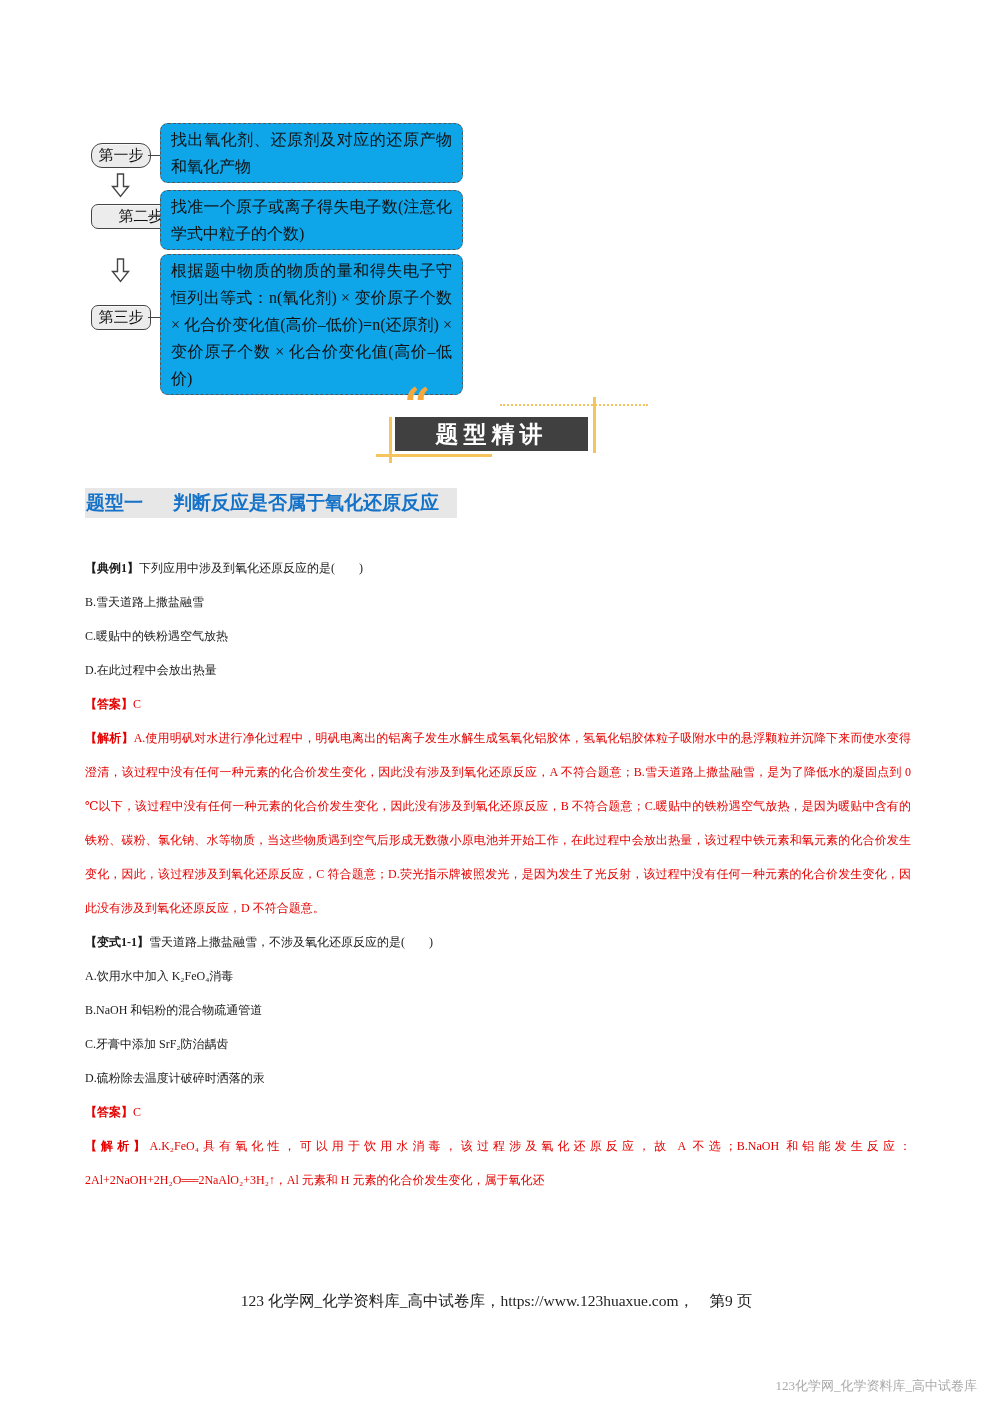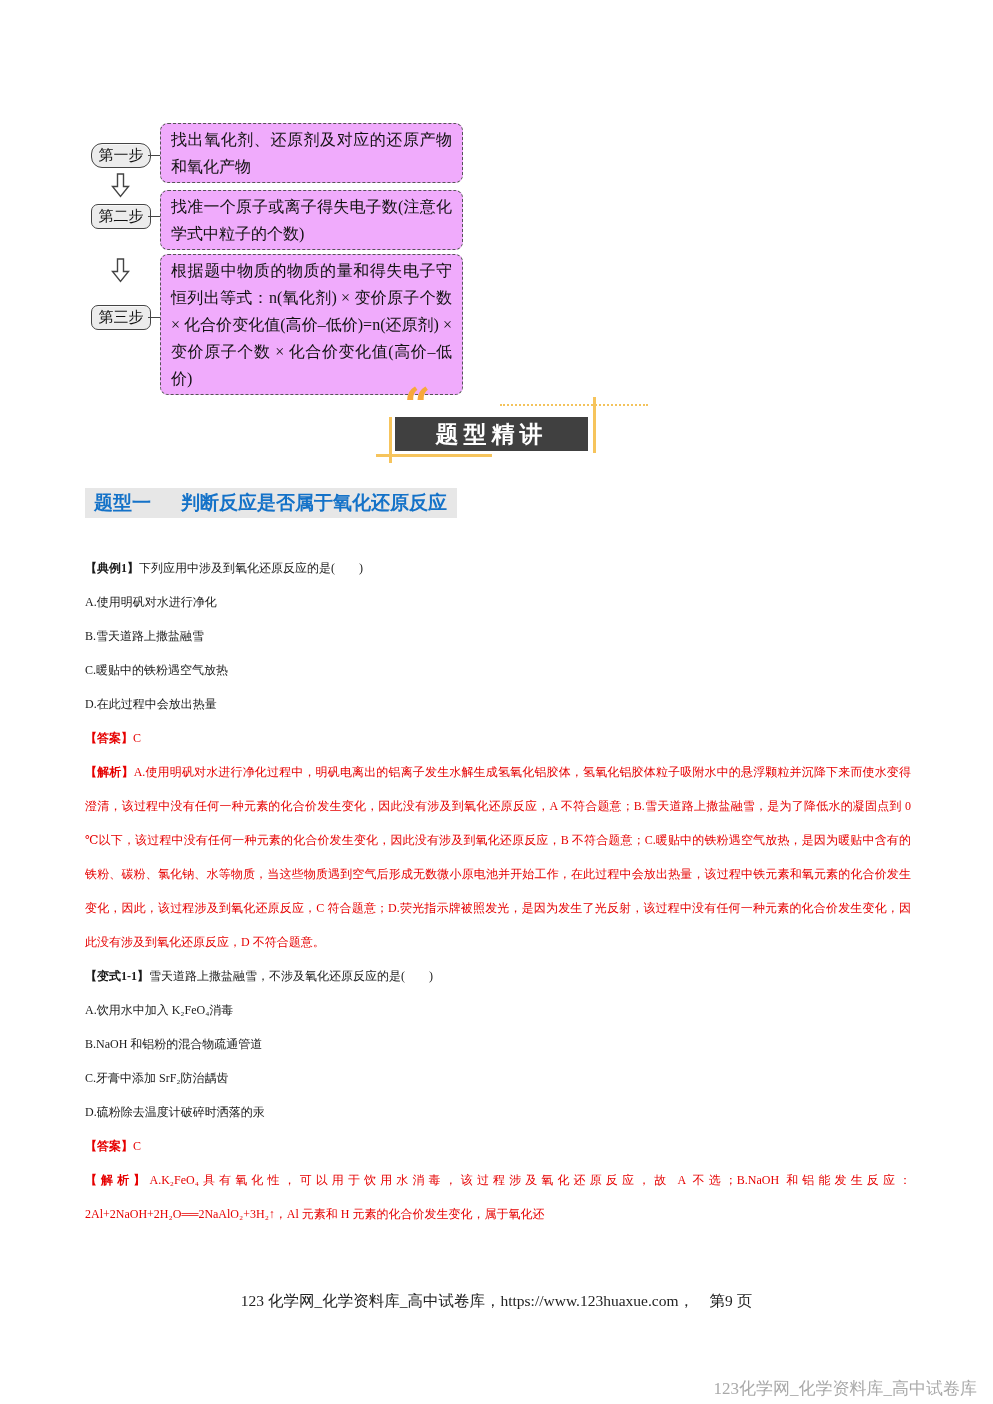--- a/index.html
+++ b/index.html
@@ -3,28 +3,28 @@
 <meta charset="utf-8">
 <style>
   html,body{margin:0;padding:0;background:#ffffff;}
   .page{position:relative;width:993px;height:1404px;background:#fff;overflow:hidden;
         font-family:"Liberation Serif","DejaVu Serif",serif;color:#1a1a1a;}
 
   
   .flowchart{position:absolute;left:85px;top:123px;width:380px;height:270px;}
   .dashed-box{position:absolute;left:75px;width:281px;border:1.6px dashed #555;border-radius:8px;
               padding:2px 10px;font-size:16px;line-height:27px;color:#111;
-              text-align:justify;text-justify:inter-character;background:#f0abfc;}
+              text-align:justify;text-justify:inter-character;background:#0ea5e9;}
   .db1{top:0;}
   .db2{top:67px;}
   .db3{top:131px;}
   .step-label{position:absolute;left:6px;width:58px;height:23px;border:1.4px solid #444;border-radius:7px;
               background:#ececec;font-size:15px;line-height:23px;text-align:center;color:#111;
               box-shadow:inset 0 1px 0 #f8f8f8;}
-  .sl1{top:20px;border-radius:11px;} .sl2{top:81px;} .sl3{top:182px;}
+  .sl1{top:20px;border-radius:11px;} .sl2{top:81px;padding-left:20px;} .sl3{top:182px;}
   .conn{position:absolute;left:63px;width:13px;height:0;border-top:1.6px solid #444;}
   .c1{top:32px;} .c2{top:93px;} .c3{top:194px;}
   .fc-arrow{position:absolute;left:26px;}
   .a1{top:50px;} .a2{top:135px;}
 
   
   .banner{position:absolute;left:375px;top:390px;width:285px;height:85px;}
   .banner .dot-line{position:absolute;left:125px;top:14px;width:148px;border-top:2.6px dotted #f3c35c;}
   .banner .v-right{position:absolute;left:218px;top:7px;width:2.6px;height:56px;background:#f6c45c;}
   .banner .v-left{position:absolute;left:14px;top:27px;width:2.6px;height:46px;background:#f6c45c;}
@@ -33,32 +33,32 @@
                  font-weight:bold;font-family:"DejaVu Serif",serif;}
   .banner .bluebox{position:absolute;left:20px;top:27px;width:193px;height:34px;background:#404040;
                    color:#fff;font-weight:bold;font-size:23px;letter-spacing:5px;
                    display:flex;align-items:center;justify-content:center;
                    font-family:"Liberation Sans","DejaVu Sans",sans-serif;}
 
   
   .section-heading{position:absolute;left:85px;top:488px;width:372px;height:30px;background:#e7e7e7;
                    color:#1472c8;font-weight:bold;font-size:19px;display:flex;align-items:center;
                    font-family:"Liberation Sans","DejaVu Sans",sans-serif;}
-  .section-heading .prefix{margin-right:30px;margin-left:9px;}
+  .section-heading .prefix{margin-right:30px;margin-left:1px;}
 
   
   .content{position:absolute;left:85px;top:551px;width:826px;font-size:12px;line-height:34px;}
   .content p{margin:0;}
   .content b{font-weight:bold;}
   .red{color:#e60000;}
   .just{text-align:justify;text-justify:inter-character;}
 
   
   .footer{position:absolute;left:0;top:1291px;width:100%;text-align:center;font-size:15.5px;color:#222;}
-  .watermark{position:absolute;right:16px;top:1377px;font-size:17px;color:#a9a9a9;}
+  .watermark{position:absolute;right:16px;top:1377px;font-size:13px;color:#a9a9a9;}
 </style>
 </head>
 <body>
 
 <div class="page">
 
   <div class="flowchart">
     <div class="step-label sl1">第一步</div>
     <div class="step-label sl2">第二步</div>
     <div class="step-label sl3">第三步</div>
@@ -88,21 +88,20 @@
     <div class="quote">“</div>
   </div>
 
   <div class="section-heading">
     <span class="prefix">题型一</span>
     <span>判断反应是否属于氧化还原反应</span>
   </div>
 
   <div class="content">
     <p><b>【典例1】</b><span>下列应用中涉及到氧化还原反应的是(　　)</span></p>
-    <p>A.使用明矾对水进行净化</p>
     <p>B.雪天道路上撒盐融雪</p>
     <p>C.暖贴中的铁粉遇空气放热</p>
     <p>D.在此过程中会放出热量</p>
     <p class="red"><b>【答案】</b><span>C</span></p>
     <p class="red just"><b>【解析】</b><span>A.使用明矾对水进行净化过程中，明矾电离出的铝离子发生水解生成氢氧化铝胶体，氢氧化铝胶体粒子吸附水中的悬浮颗粒并沉降下来而使水变得澄清，该过程中没有任何一种元素的化合价发生变化，因此没有涉及到氧化还原反应，A 不符合题意；B.雪天道路上撒盐融雪，是为了降低水的凝固点到 0 ℃以下，该过程中没有任何一种元素的化合价发生变化，因此没有涉及到氧化还原反应，B 不符合题意；C.暖贴中的铁粉遇空气放热，是因为暖贴中含有的铁粉、碳粉、氯化钠、水等物质，当这些物质遇到空气后形成无数微小原电池并开始工作，在此过程中会放出热量，该过程中铁元素和氧元素的化合价发生变化，因此，该过程涉及到氧化还原反应，C 符合题意；D.荧光指示牌被照发光，是因为发生了光反射，该过程中没有任何一种元素的化合价发生变化，因此没有涉及到氧化还原反应，D 不符合题意。</span></p>
 
     <p><b>【变式1-1】</b><span>雪天道路上撒盐融雪，不涉及氧化还原反应的是(　　)</span></p>
     <p>A.饮用水中加入 K₂FeO₄消毒</p>
     <p>B.NaOH 和铝粉的混合物疏通管道</p>
     <p>C.牙膏中添加 SrF₂防治龋齿</p>

